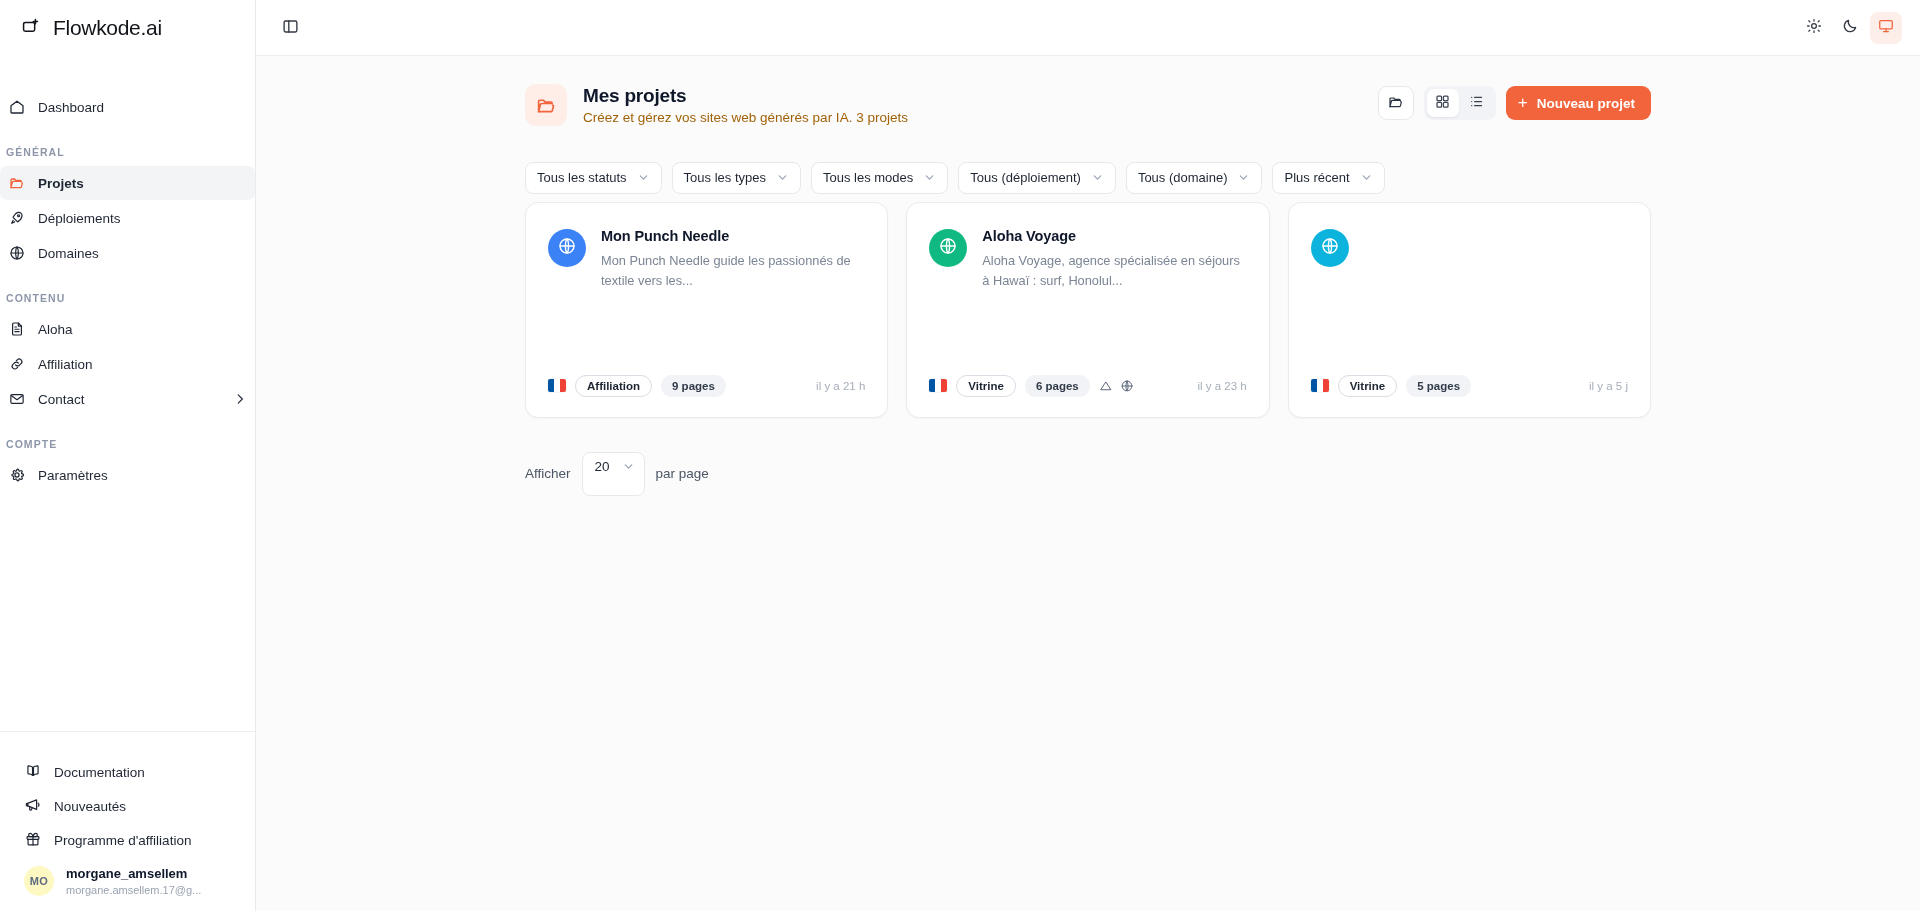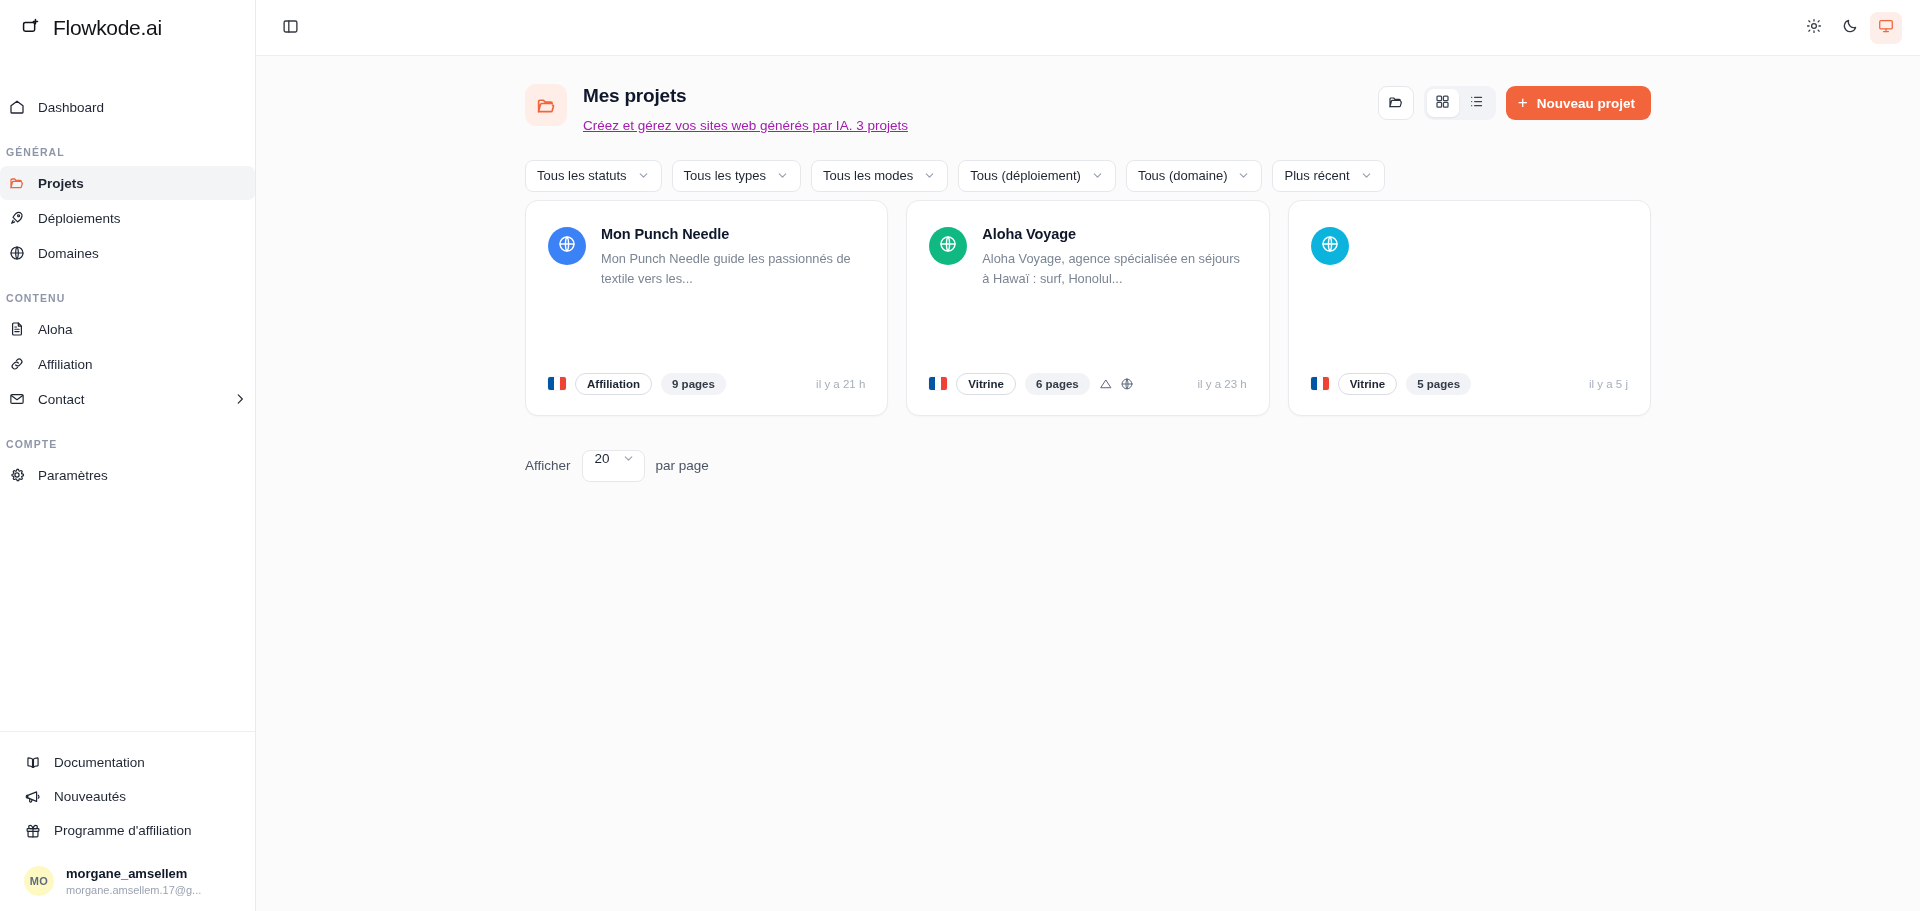--- a/index.html
+++ b/index.html
@@ -87,21 +87,21 @@
     display: flex; align-items: center;
   }
 
   .sidebar-footer {
     flex: 0 0 auto;
     border-top: 1px solid #eceef1;
     padding: 14px 16px 10px 16px;
   }
   .foot-item {
     display: flex;
-    align-items: center;
+    align-items: flex-end;
     gap: 13px;
     height: 34px;
     padding: 0 8px;
     border-radius: 7px;
     font-size: 13.5px;
     color: #1f2633;
     cursor: pointer;
   }
   .foot-item .ico {
     width: 17px; height: 17px;
@@ -210,24 +210,23 @@
   .page-titles { padding-top: 2px; }
   .page-title {
     font-size: 19px;
     font-weight: 700;
     color: #0f172a;
     letter-spacing: -0.2px;
     line-height: 1.3;
   }
   .page-sub {
     font-size: 13.5px;
-    color: #a21caf;
-    margin-top: 8px;
+    color: #a16207;
+    margin-top: 0;
     line-height: 1.4;
-    text-decoration: underline;
   }
   .head-actions {
     margin-left: auto;
     display: flex;
     align-items: center;
     gap: 10px;
     padding-top: 4px;
   }
   .square-btn {
     width: 36px; height: 34px;
@@ -269,21 +268,21 @@
     gap: 9px;
     cursor: pointer;
     font-family: inherit;
   }
   .plus-glyph { font-size: 17px; font-weight: 400; line-height: 1; margin-top: -1px; }
 
   
   .filters {
     display: flex;
     gap: 10px;
-    margin-top: 16px;
+    margin-top: 26px;
     padding: 8px 2px;
     flex-wrap: nowrap;
     align-items: center;
   }
   .filter {
     height: 32px;
     background: #ffffff;
     border: 1px solid #e6e8ec;
     border-radius: 8px;
     display: flex;
@@ -392,21 +391,21 @@
   .perpage {
     display: flex;
     align-items: center;
     gap: 11px;
     margin-top: 34px;
     padding: 0 2px;
     font-size: 13.5px;
     color: #4b5563;
   }
   .select-box {
-    height: 32px;
+    height: 44px;
     min-width: 62px;
     background: #ffffff;
     border: 1px solid #e6e8ec;
     border-radius: 8px;
     display: flex;
     align-items: center;
     justify-content: space-between;
     gap: 12px;
     padding: 0 9px 14px 12px;
     font-size: 13.5px;

